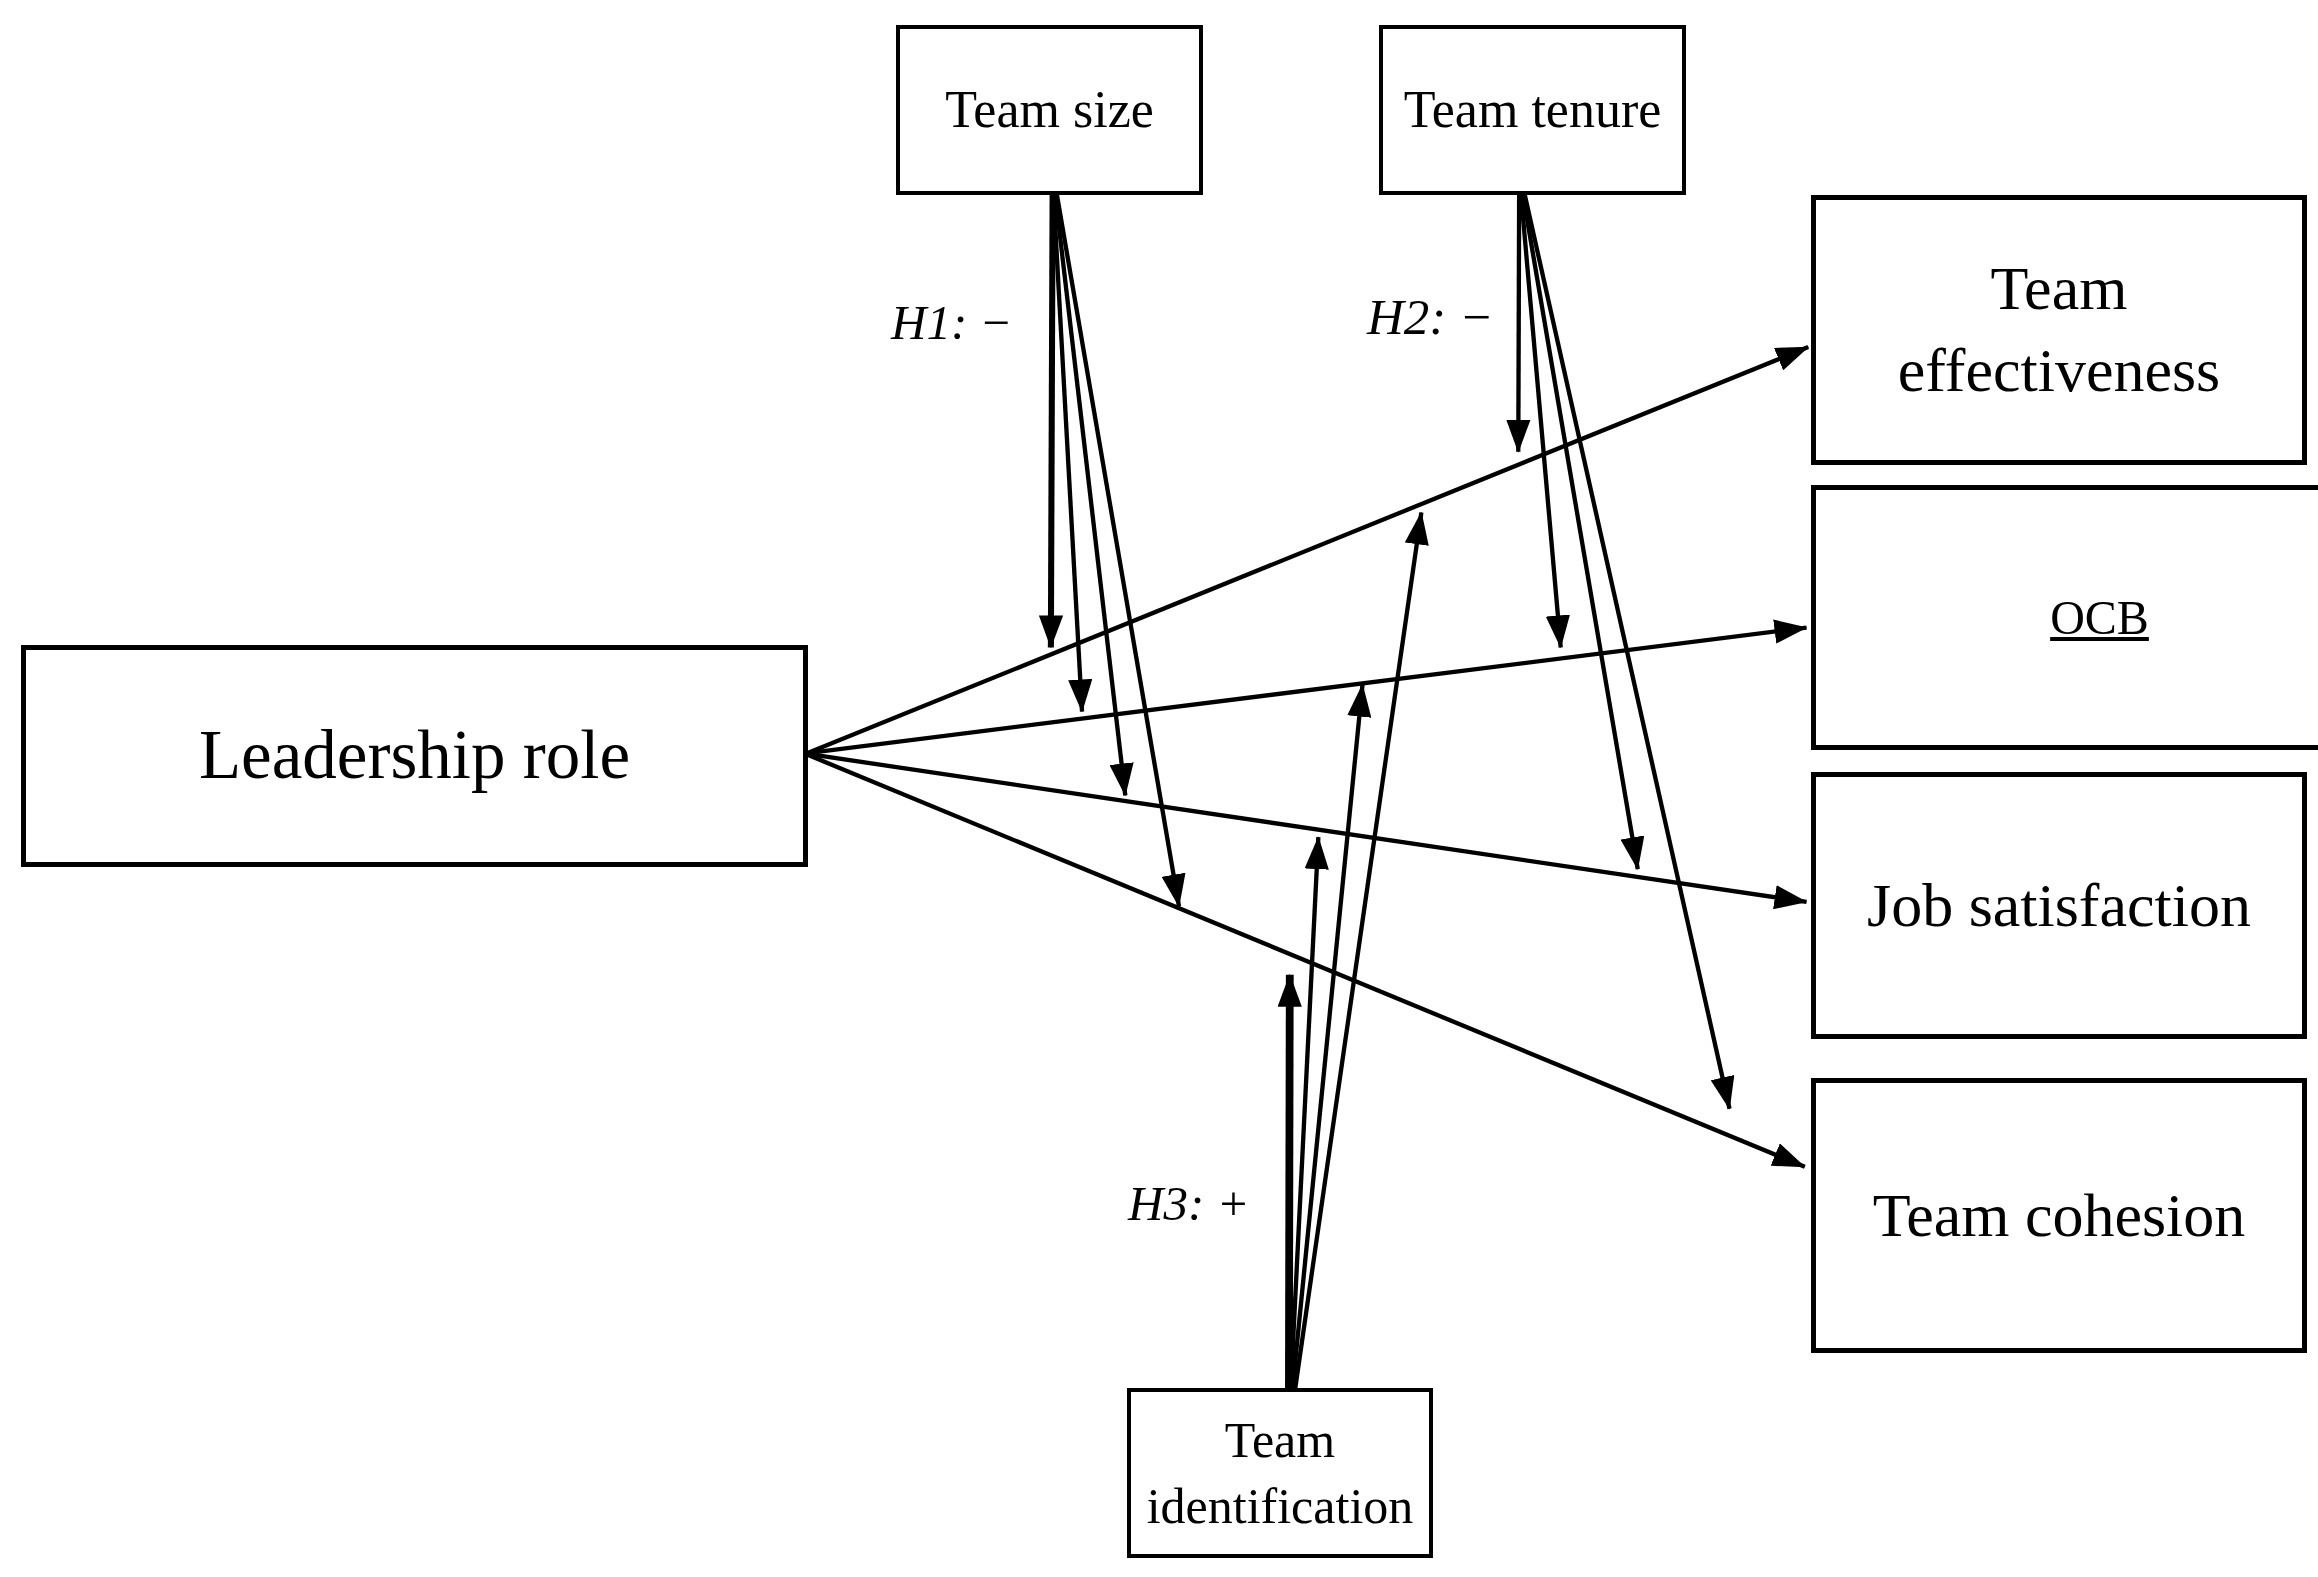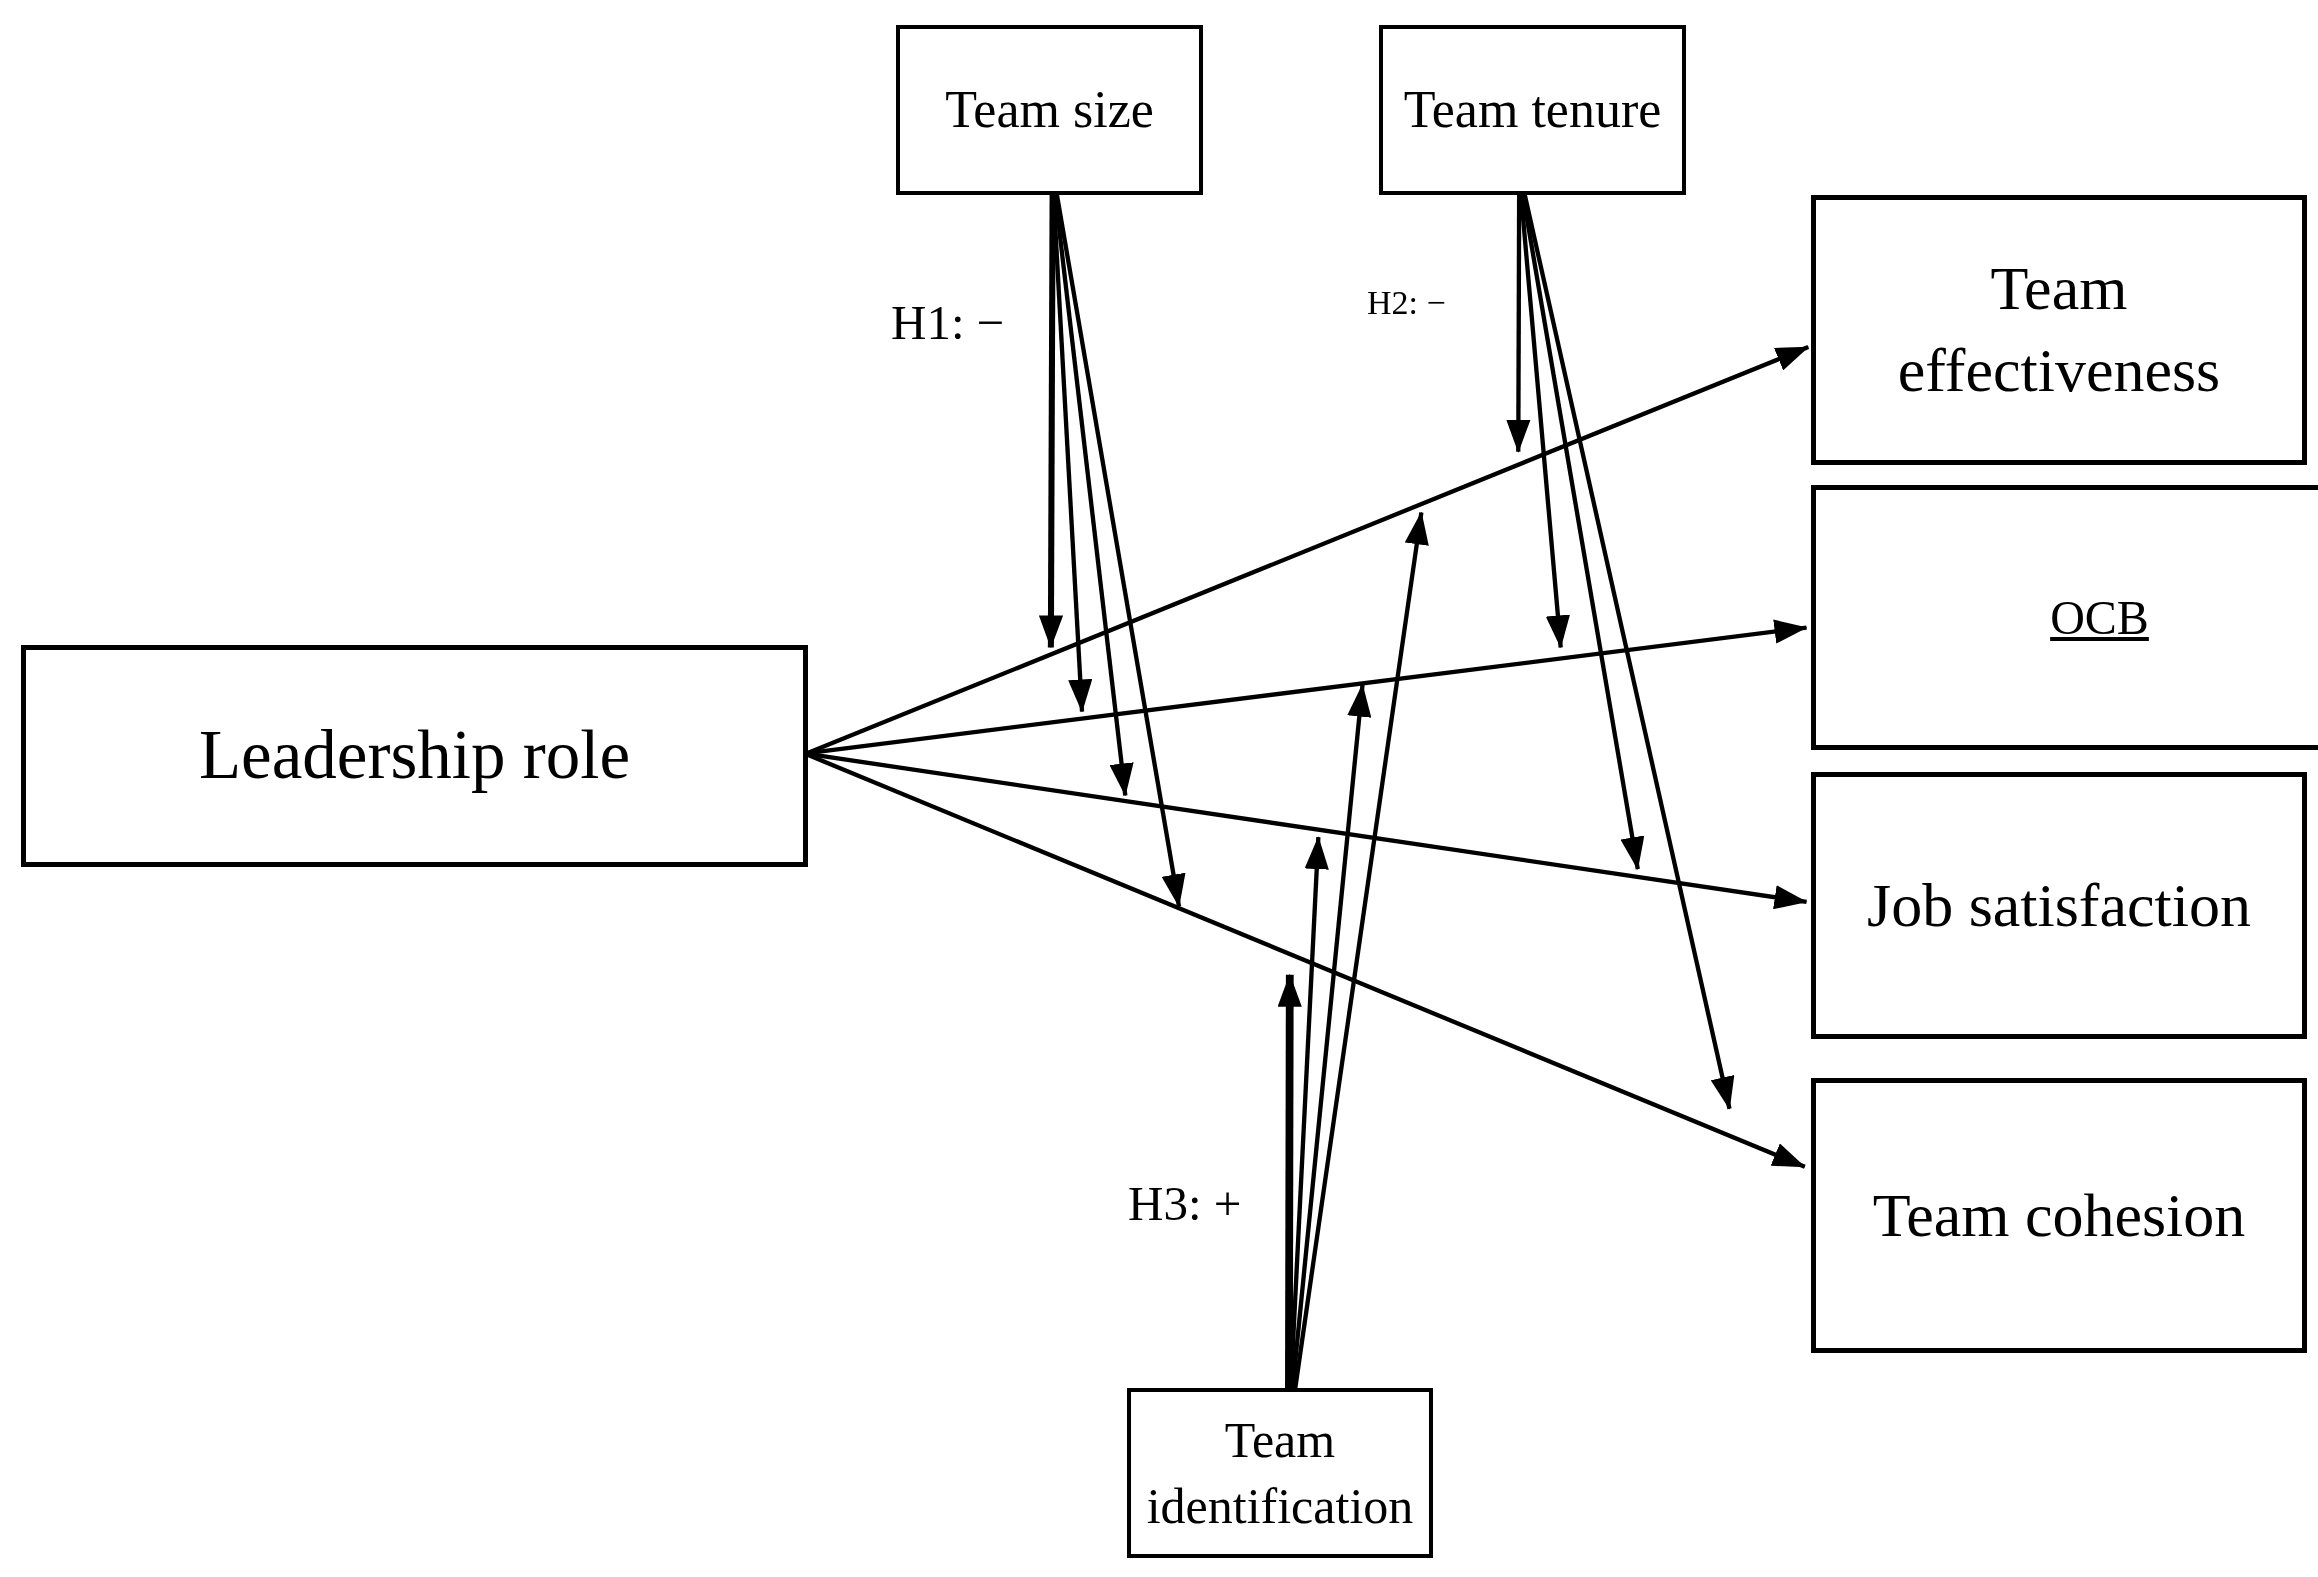--- a/index.html
+++ b/index.html
@@ -36,20 +36,21 @@
     z-index: 2;
   }
   .node.small {
     border-width: 4.3px;
   }
   .hlabel {
     position: absolute;
     z-index: 3;
     line-height: 1;
     white-space: nowrap;
+    font-style: italic;
   }
 </style>
 </head>
 <body>
 
 <div class="stage" style="width: 2319px; height: 1578px; background: rgb(255, 255, 255);">
   <svg class="arrow-layer" xmlns="http://www.w3.org/2000/svg" width="2319" height="1578" viewBox="0 0 2679 1823">
       <defs>
         <marker id="ah" markerUnits="userSpaceOnUse" markerWidth="38" markerHeight="28" refX="37" refY="14" orient="auto">
           <path d="M0,0 L38,14 L0,28 Z" fill="#000000"></path>
@@ -77,16 +78,16 @@
     <div class="node small" style="left: 1365px; top: 25px; width: 307px; height: 170px; font-size: 52px; border-color: rgb(0, 0, 0); margin-left: 14px;">Team tenure</div>
     <div class="node" style="left: 21px; top: 645px; width: 787px; height: 222px; font-size: 69px; border-color: rgb(0, 0, 0);">Leadership role</div>
     <div class="node" style="left: 1811px; top: 195px; width: 496px; height: 270px; font-size: 62px; border-color: rgb(0, 0, 0);">Team
 effectiveness</div>
     <div class="node" style="left: 1811px; top: 485px; width: 577px; height: 265px; font-size: 48px; border-color: rgb(0, 0, 0); text-decoration: underline;">OCB</div>
     <div class="node" style="left: 1811px; top: 772px; width: 496px; height: 267px; font-size: 62px; border-color: rgb(0, 0, 0);">Job satisfaction</div>
     <div class="node" style="left: 1811px; top: 1054px; width: 496px; height: 275px; font-size: 62px; border-color: rgb(0, 0, 0); margin-top: 24px;">Team cohesion</div>
     <div class="node small" style="left: 1127px; top: 1388px; width: 306px; height: 170px; font-size: 50px; border-color: rgb(0, 0, 0);">Team
 identification</div>
     <div class="hlabel" style="left: 891px; top: 298px; font-size: 49px;">H1: −</div>
-    <div class="hlabel" style="left: 1367px; top: 286px; font-size: 34px;">H2: −</div>
+    <div class="hlabel" style="left: 1367px; top: 292px; font-size: 51px;">H2: −</div>
     <div class="hlabel" style="left: 1128px; top: 1179px; font-size: 49px;">H3: +</div>
   </div>
 
 
 </body></html>

